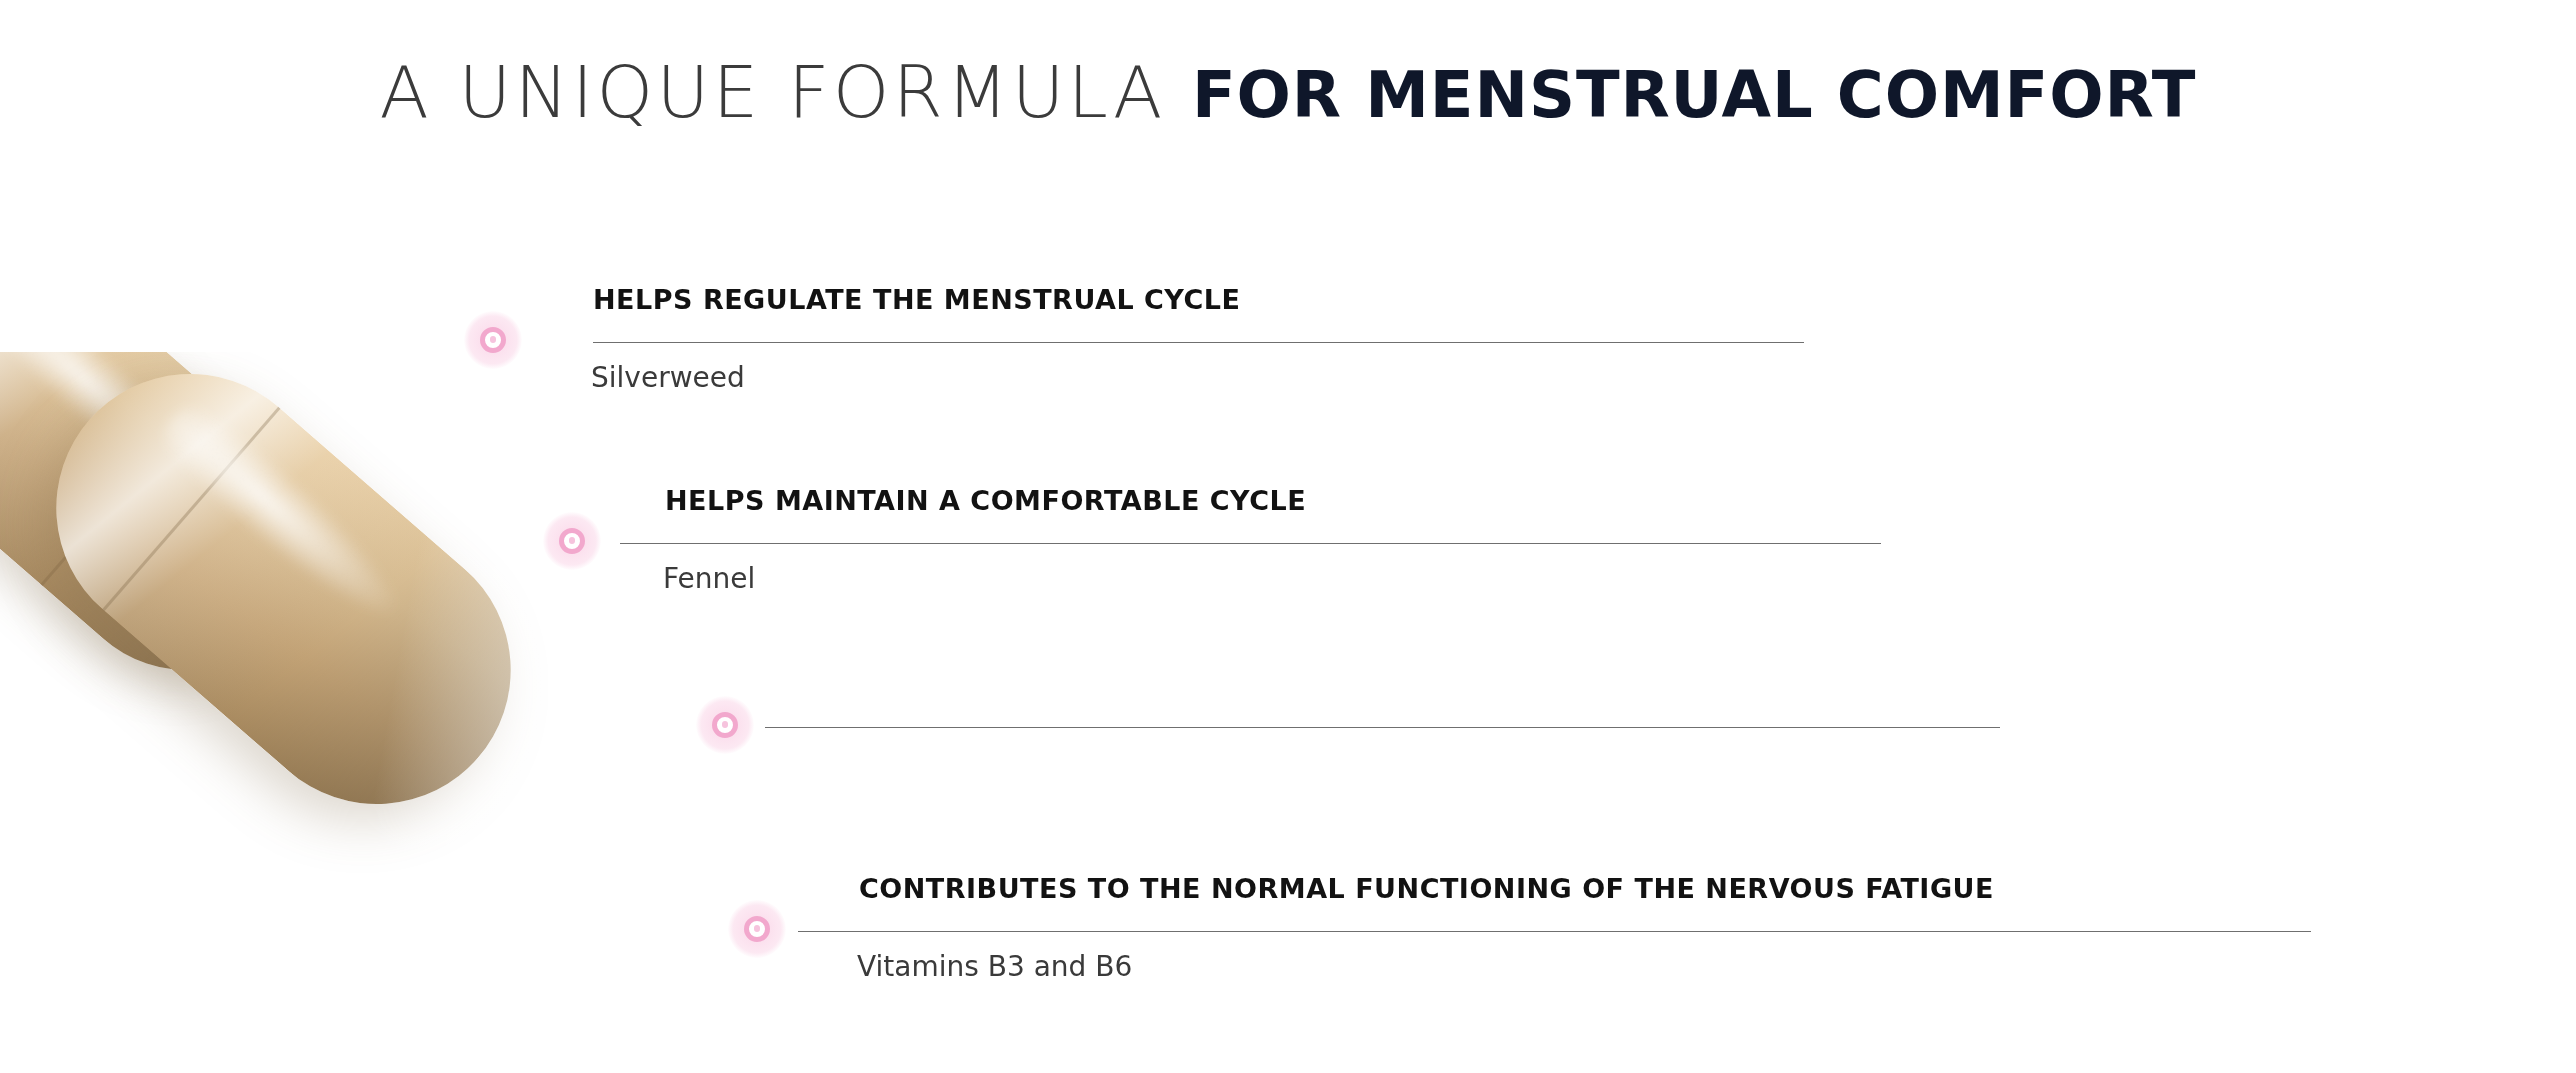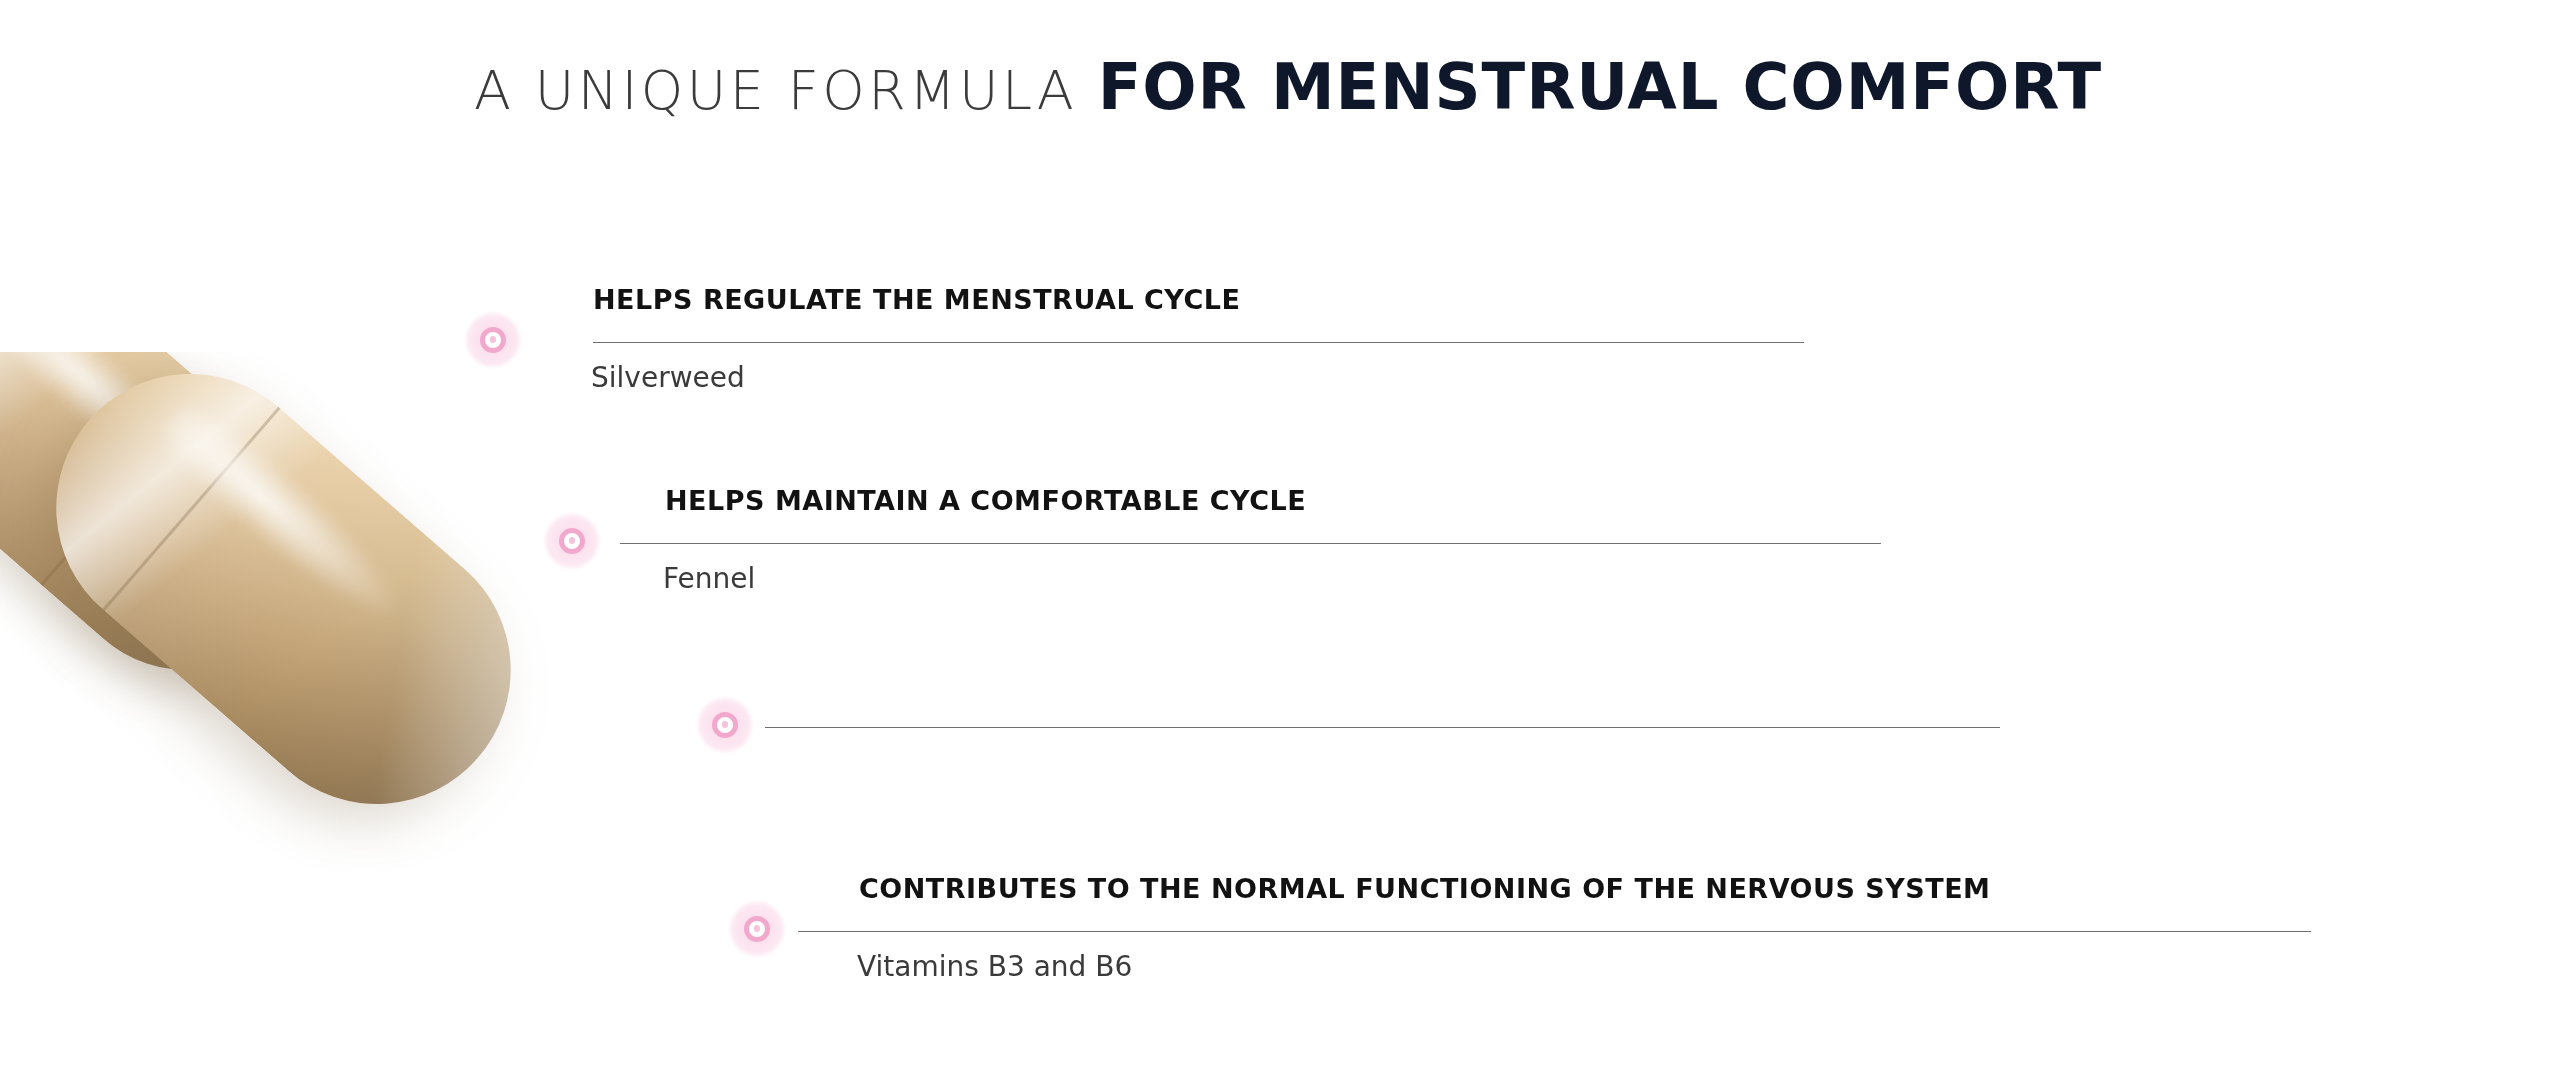--- a/index.html
+++ b/index.html
@@ -21,21 +21,21 @@
     position: absolute;
     top: 50px;
     left: 0;
     width: 2576px;
     text-align: center;
     white-space: nowrap;
   }
   .headline .light {
     font-family: "DejaVu Sans", "Liberation Sans", sans-serif;
     font-weight: 300;
-    font-size: 54px;
+    font-size: 72px;
     letter-spacing: 3.4px;
     color: #3b3b3b;
   }
   .headline .bold {
     font-family: "DejaVu Sans", "Liberation Sans", sans-serif;
     font-weight: 700;
     font-size: 64px;
     letter-spacing: 0.9px;
     color: #0f172a;
   }
@@ -248,20 +248,20 @@
         </span>
       <div class="rule" style="left:69px; top:67px; width:1235px;"></div>
     </div>
   </div>
 
   <div class="benefit" style="left:728px; top:606px; width:1546px;">
     <div class="benefit-row">
       <span class="bullet">
           <span class="ring"></span>
         </span>
-      <div class="benefit-title" style="left:131px; top:8.6px;">CONTRIBUTES TO THE NORMAL FUNCTIONING OF THE NERVOUS SYSTEM</div>
+      <div class="benefit-title" style="left:131px; top:8.6px;">CONTRIBUTES TO THE NORMAL FUNCTIONING OF THE NERVOUS FATIGUE</div>
       <div class="rule" style="left:70px; top:67px; width:1513px;"></div>
       <div class="benefit-sub" style="left:129px; top:86px;">Vitamins B3 and B6</div>
     </div>
   </div>
 
 </div>
 
 
 </body></html>

